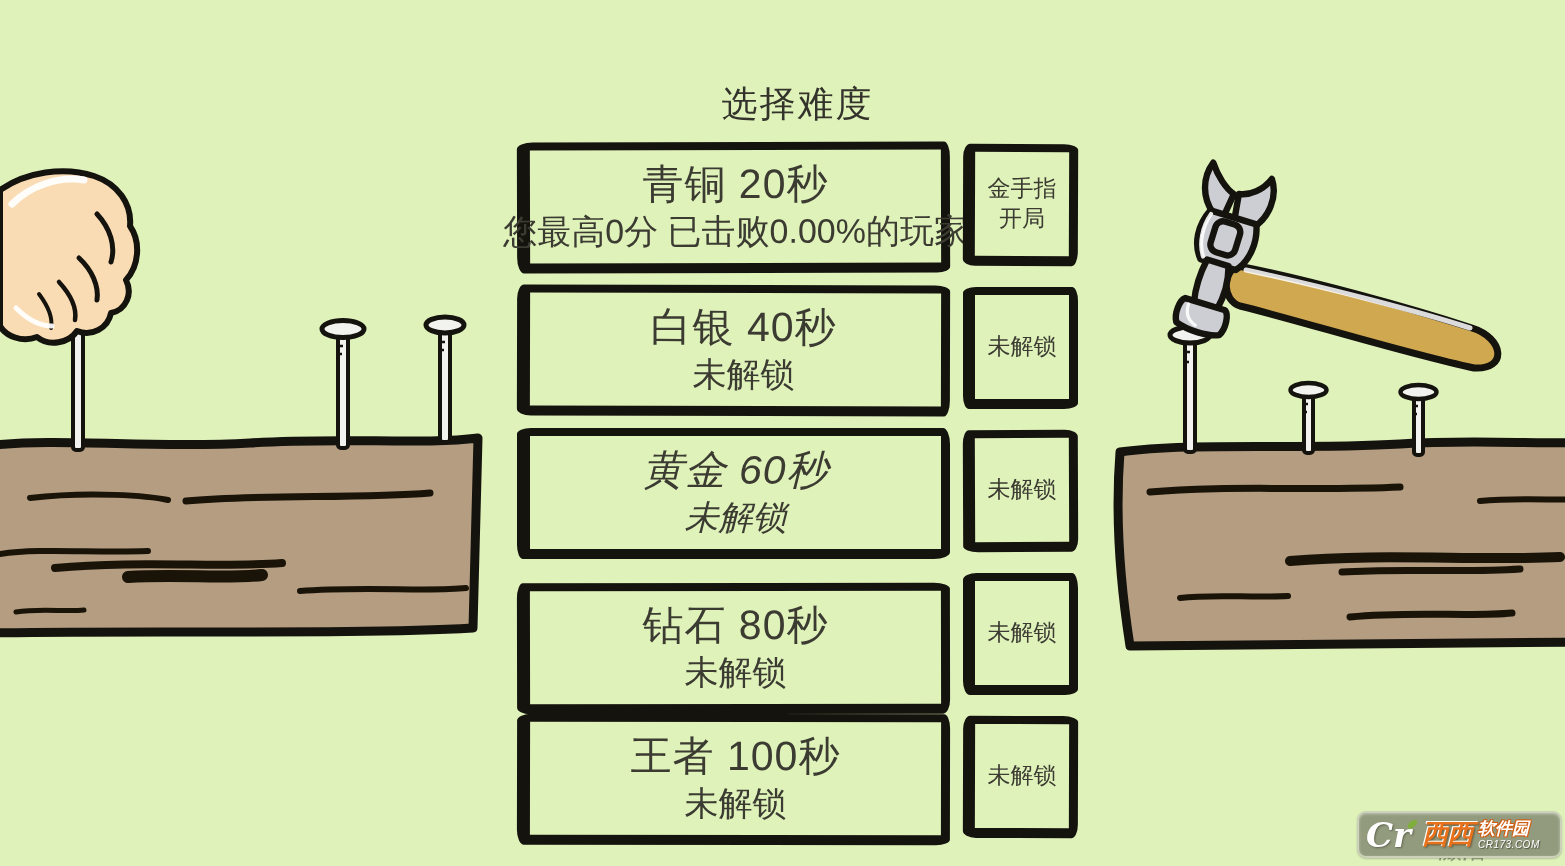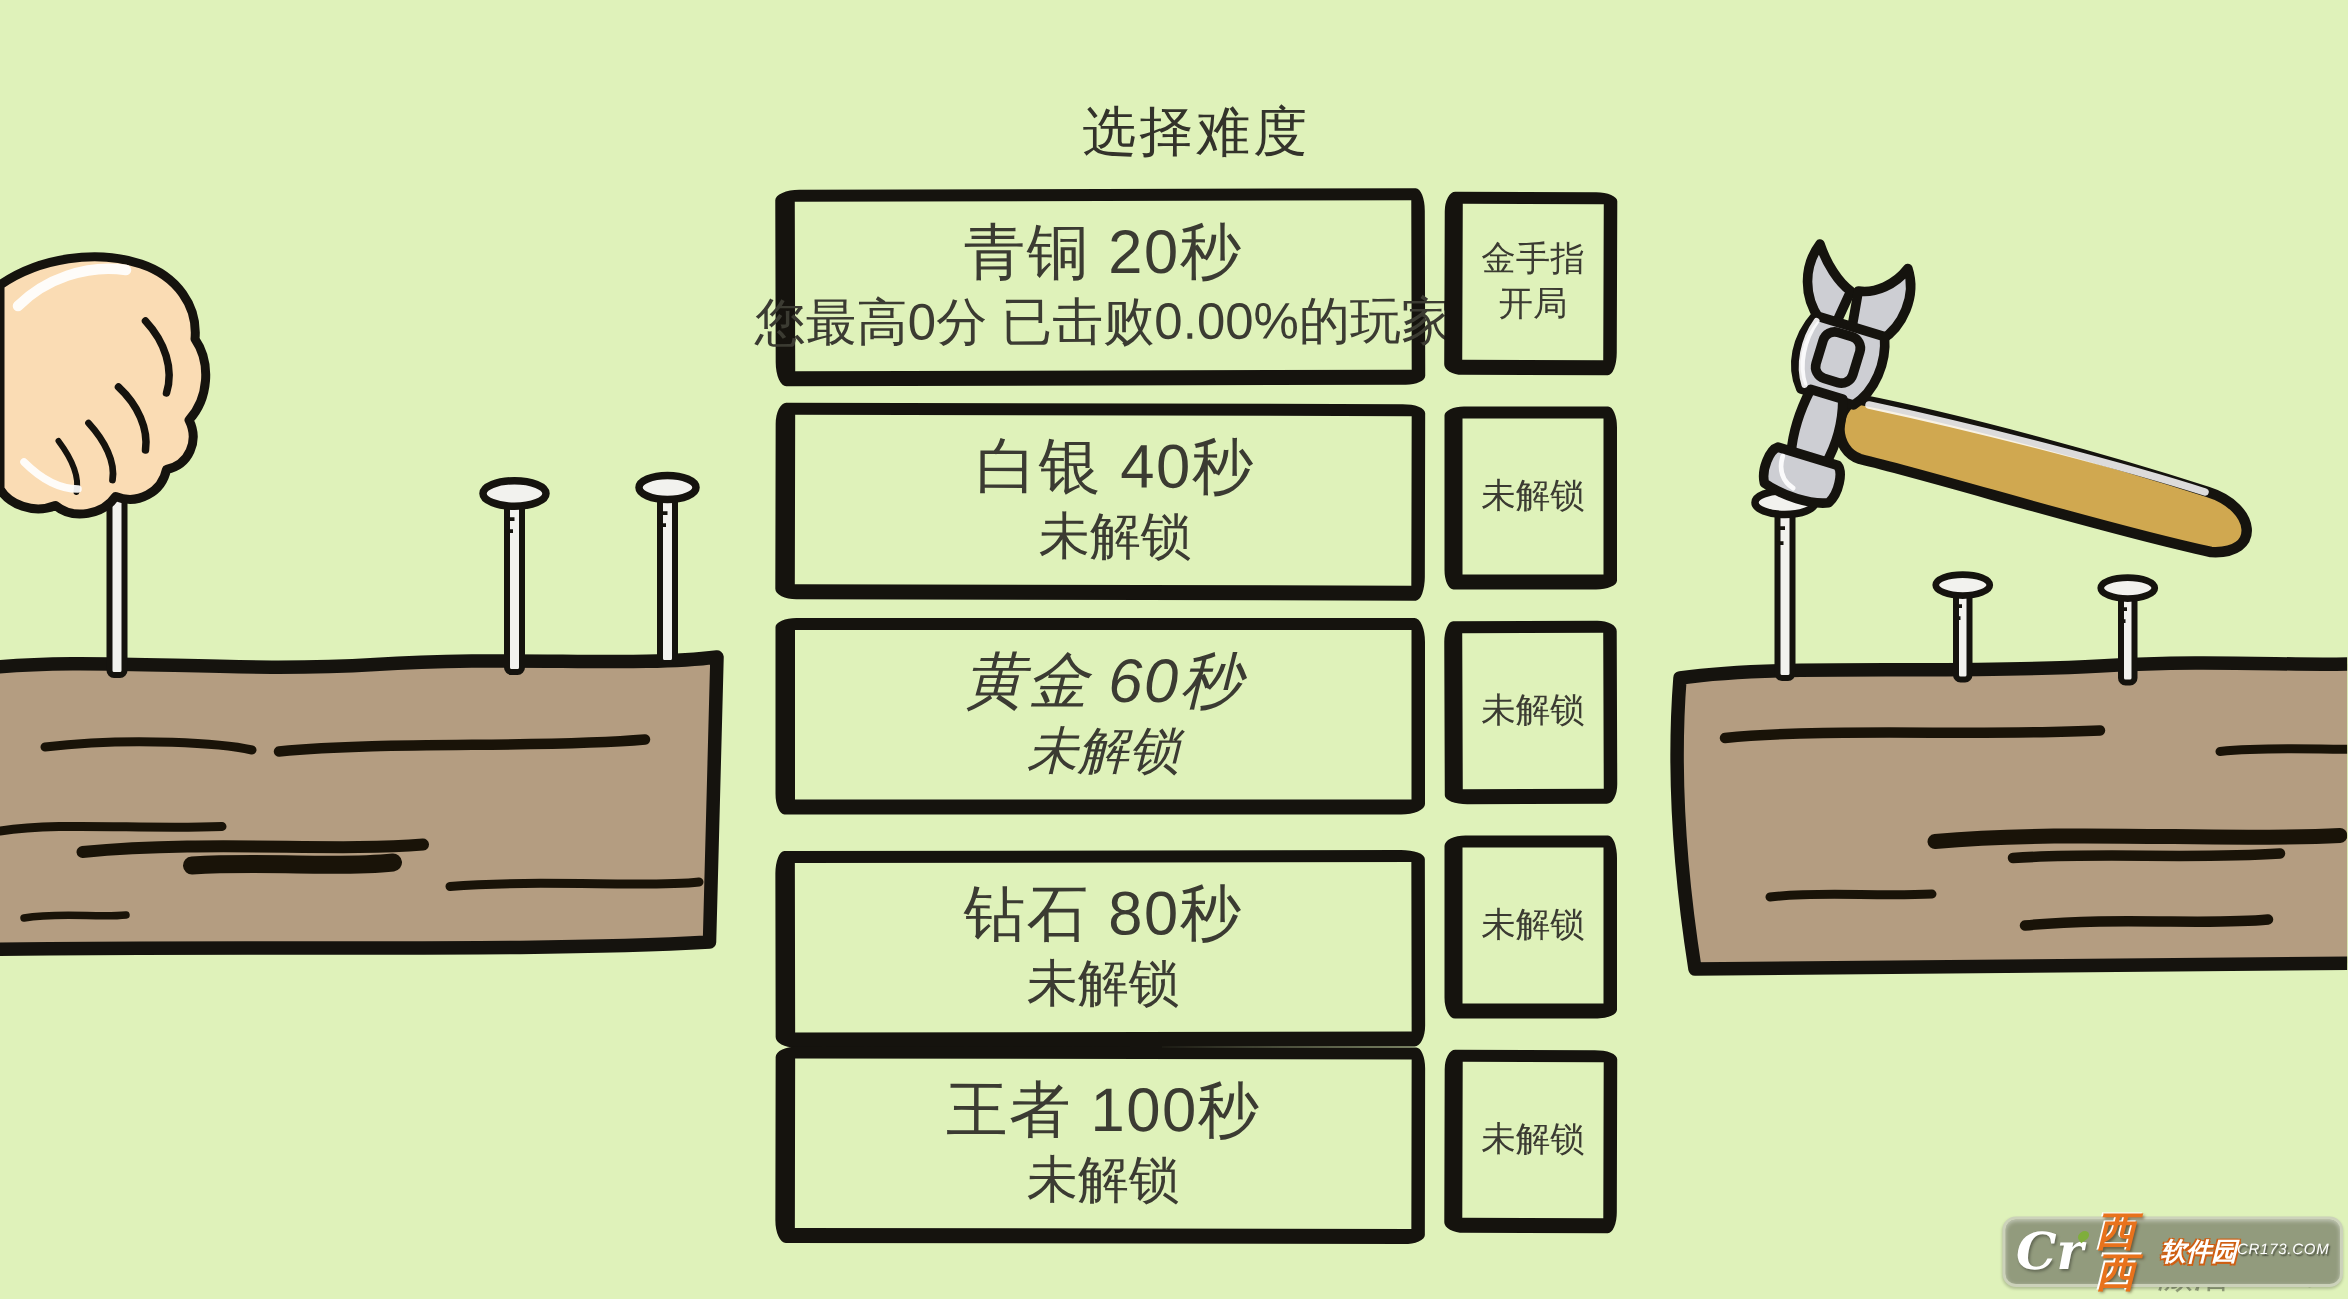--- a/index.html
+++ b/index.html
@@ -7,21 +7,21 @@
     position:relative;width:1565px;height:866px;overflow:hidden;
     background:#dff2ba;
     font-family:"Liberation Sans","DejaVu Sans",sans-serif;
     color:#3b3b32;
   }
   .stage *{box-sizing:border-box;}
   .scene{position:absolute;pointer-events:none;}
   .scene-left{left:0;top:160px;width:500px;height:500px;}
   .scene-right{left:1100px;top:140px;width:465px;height:520px;}
 
-  .menu{position:absolute;left:517px;top:64px;width:561px;}
+  .menu{position:absolute;left:517px;top:80px;width:561px;}
   .menu-title{
     width:100%;text-align:center;font-size:36px;letter-spacing:2px;
     height:54px;line-height:48px;color:#33332b;margin-bottom:8px;
   }
   .row{display:flex;height:131px;margin-bottom:12px;}
   .main-btn{
     width:433px;height:100%;background:transparent;cursor:pointer;
     border:solid #15130e;border-width:8px 9px 10px 13px;
     display:flex;flex-direction:column;align-items:center;justify-content:center;
     gap:5px;padding:2px 6px;color:#3b3b32;
@@ -44,36 +44,36 @@
   .r1 .main-btn{border-radius:7px 15px 6px 14px/14px 6px 16px 7px;transform:rotate(.12deg);padding-left:22px;}
   .r1 .side-btn{border-radius:13px 6px 14px 6px/6px 14px 6px 13px;}
   .r2 .main-btn{border-radius:14px 7px 16px 6px/6px 16px 7px 14px;font-style:italic;}
   .r2 .side-btn{border-radius:6px 13px 7px 15px/14px 7px 13px 6px;transform:rotate(-.2deg);}
   .r3 .main-btn{border-radius:6px 16px 7px 13px/15px 6px 14px 7px;transform:rotate(-.1deg);margin-top:12px;}
   .r3 .side-btn{border-radius:14px 6px 13px 7px/7px 15px 6px 14px;}
   .r4 .main-btn{border-radius:15px 6px 14px 7px/7px 14px 6px 15px;transform:rotate(.1deg);}
   .r4 .side-btn{border-radius:7px 15px 6px 13px/13px 6px 14px 7px;transform:rotate(.15deg);}
 
   .logo{
-    position:absolute;right:3px;bottom:8px;width:227px;height:47px;z-index:5;
+    position:absolute;right:3px;bottom:8px;width:205px;height:47px;z-index:5;
     background:#929b7d;border:2px solid #ccd2ba;border-radius:9px;
     display:flex;align-items:center;padding:0 7px;gap:4px;
     box-shadow:inset 0 1px 3px rgba(255,255,255,.45), 0 1px 2px rgba(0,0,0,.2);
   }
   .logo-cr{
     font-family:"DejaVu Serif","Liberation Serif",serif;font-style:italic;font-weight:bold;
     color:#fff;font-size:34px;line-height:1;text-shadow:1px 1px 2px rgba(0,0,0,.35);
   }
   .logo-leaf{width:11px;height:6px;background:#7fae3c;border-radius:50% 50% 50% 0;
     transform:rotate(-35deg);margin:-22px 0 0 -8px;}
   .logo-xixi{
     color:#e8721c;font-size:27px;font-weight:bold;font-style:italic;letter-spacing:-2px;
     text-shadow:-1px -1px 0 #fff,1px 1px 2px rgba(60,30,0,.5);line-height:1;
   }
-  .logo-right{display:flex;flex-direction:row;line-height:1;margin-left:2px;}
+  .logo-right{display:flex;flex-direction:column;line-height:1;margin-left:2px;}
   .logo-name{
     color:#fff;font-size:17px;font-weight:bold;font-style:italic;white-space:nowrap;
     text-shadow:1px 1px 0 #cf5e12,-1px -1px 0 #cf5e12,1px -1px 0 #cf5e12,-1px 1px 0 #cf5e12;
   }
   .logo-domain{
     color:#fff;font-size:10px;font-style:italic;letter-spacing:.5px;margin-top:3px;
     text-shadow:1px 1px 1px rgba(0,0,0,.5);white-space:nowrap;
   }
   .activation{
     position:absolute;left:1438px;top:834px;z-index:4;font-size:24px;

